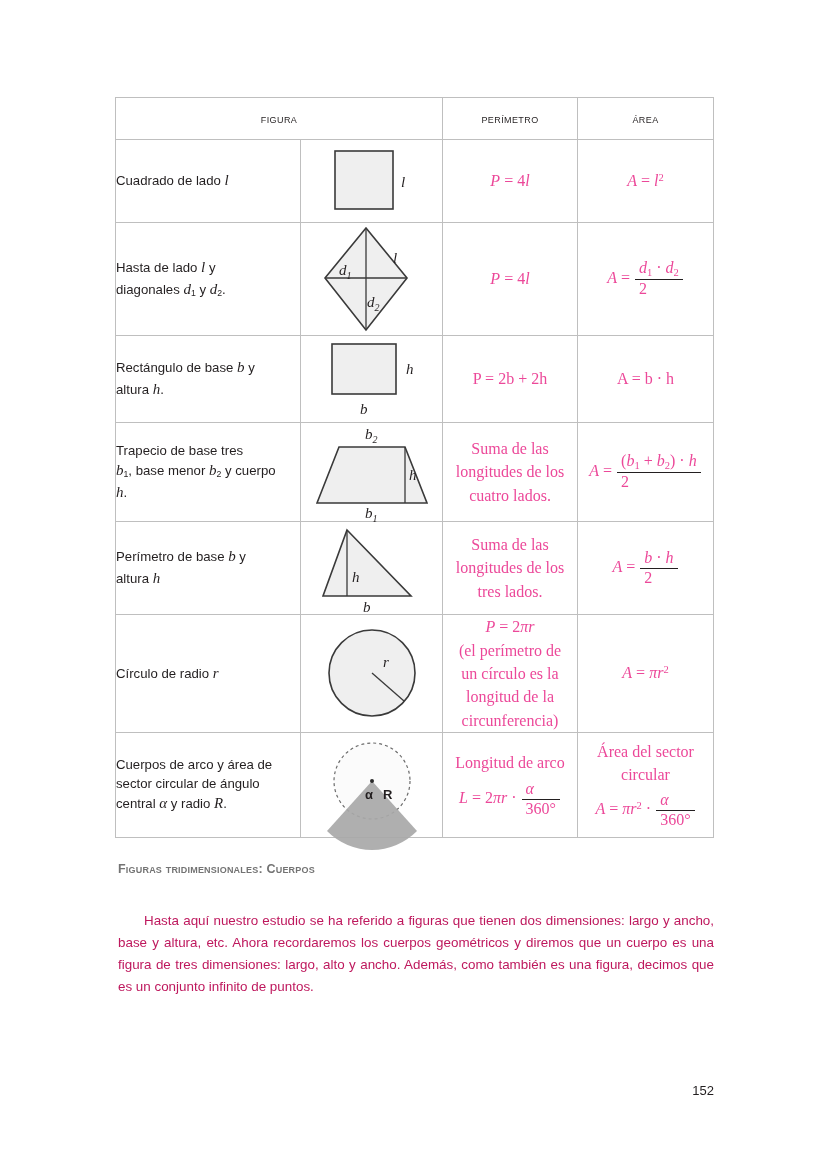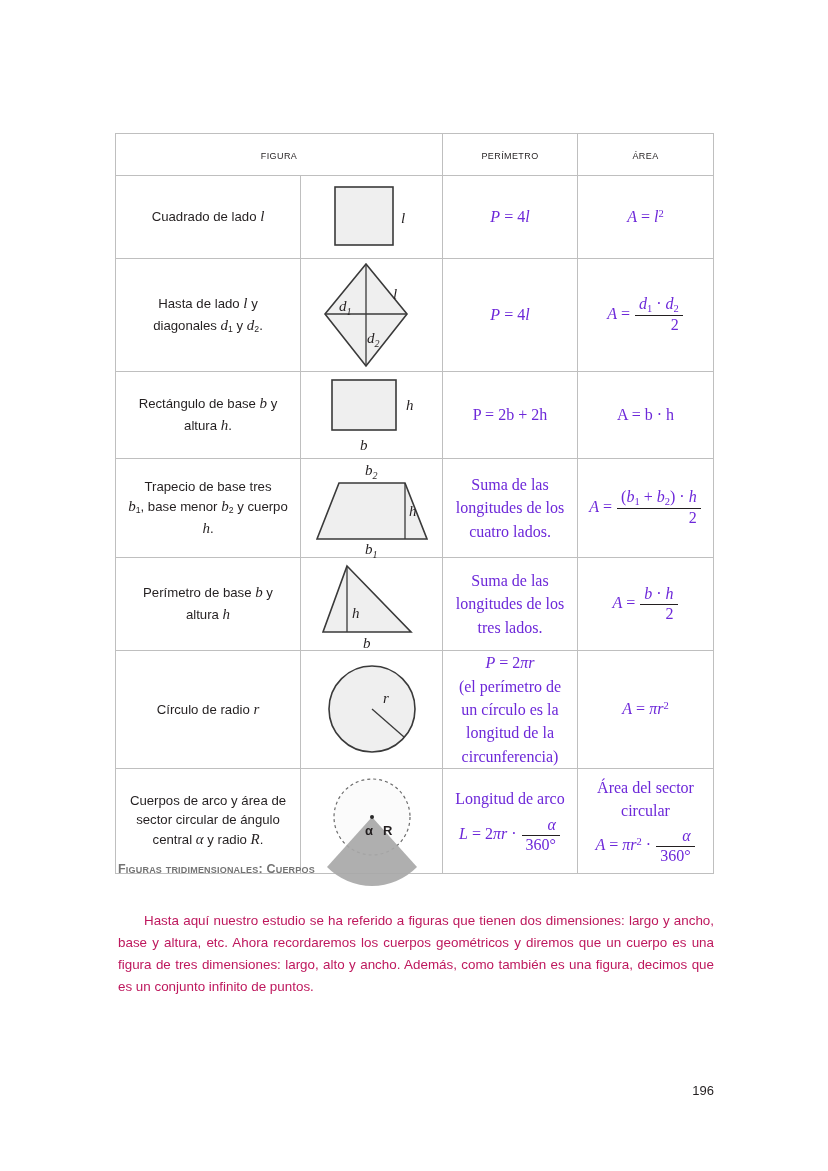--- a/index.html
+++ b/index.html
@@ -24,21 +24,20 @@
   }
 
   
   .figtable {
     position: absolute;
     left: 115px;
     top: 97px;
     width: 598px;
     border-collapse: collapse;
     table-layout: fixed;
-    margin-top: 36px;
   }
   .figtable td, .figtable th {
     border: 1px solid #bfbfbf;
     padding: 0;
     vertical-align: middle;
     font-weight: normal;
   }
   .col-desc   { width: 185px; }
   .col-fig    { width: 142px; }
   .col-perim  { width: 135px; }
@@ -51,49 +50,48 @@
     letter-spacing: .4px;
     color: #231f20;
   }
   .smallcaps {
     font-variant: small-caps;
     text-transform: lowercase;
   }
   .smallcaps::first-letter { text-transform: uppercase; }
 
   .desc-cell {
-    text-align: center;
     font-size: 13.2px;
     line-height: 1.45;
     padding: 6px 14px;
     color: #231f20;
   }
   .fig-cell {
     text-align: center;
     padding: 4px 0;
   }
   .formula-cell {
     text-align: center;
     font-size: 13.5px;
     line-height: 1.5;
     padding: 6px 8px;
-    color: #6d28d9;
+    color: #ec4899;
   }
 
   
   .mth { font-family: "Liberation Serif", serif; font-size: 16px; }
   .mit { font-family: "Liberation Serif", serif; font-style: italic; }
   .vr  { font-family: "Liberation Serif", serif; font-style: italic; font-size: 15px; }
   sub.sb { font-size: .66em; font-style: normal; vertical-align: -.28em; }
   sup.sp { font-size: .66em; font-style: normal; vertical-align: .46em; }
 
   .frac {
     display: inline-block;
     vertical-align: middle;
-    text-align: right;
+    text-align: left;
     line-height: 1.18;
     margin: 0 1px;
   }
   .frac .num { display: block; padding: 0 4px; border-bottom: 1.2px solid #231f20; }
   .frac .den { display: block; padding: 0 4px; }
 
   .plain { font-family: Liberation Serif, serif; font-size: 16px; font-style: normal; line-height: 1.45; }
 
   
   svg { display: block; margin: 0 auto; overflow: visible; }
@@ -313,15 +311,15 @@
         </td>
       </tr>
 
     </tbody>
   </table>
 
   <div class="section-head">Figuras tridimensionales: Cuerpos</div>
 
   <p class="body-par">Hasta aquí nuestro estudio se ha referido a figuras que tienen dos dimensiones: largo y ancho, base y altura, etc. Ahora recordaremos los cuerpos geométricos y diremos que un cuerpo es una figura de tres dimensiones: largo, alto y ancho. Además, como también es una figura, decimos que es un conjunto infinito de puntos.</p>
 
-  <div class="page-num">196</div>
+  <div class="page-num">152</div>
 
 </div>
 
 </body></html>

